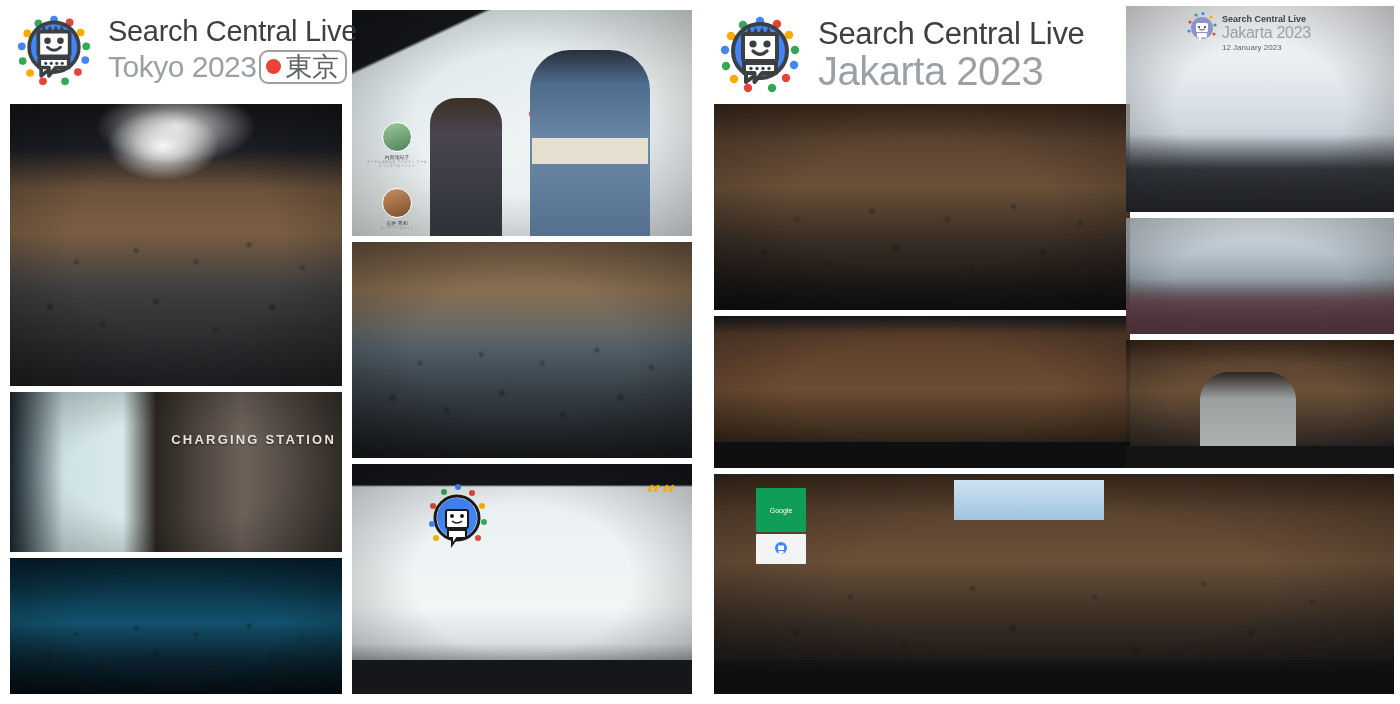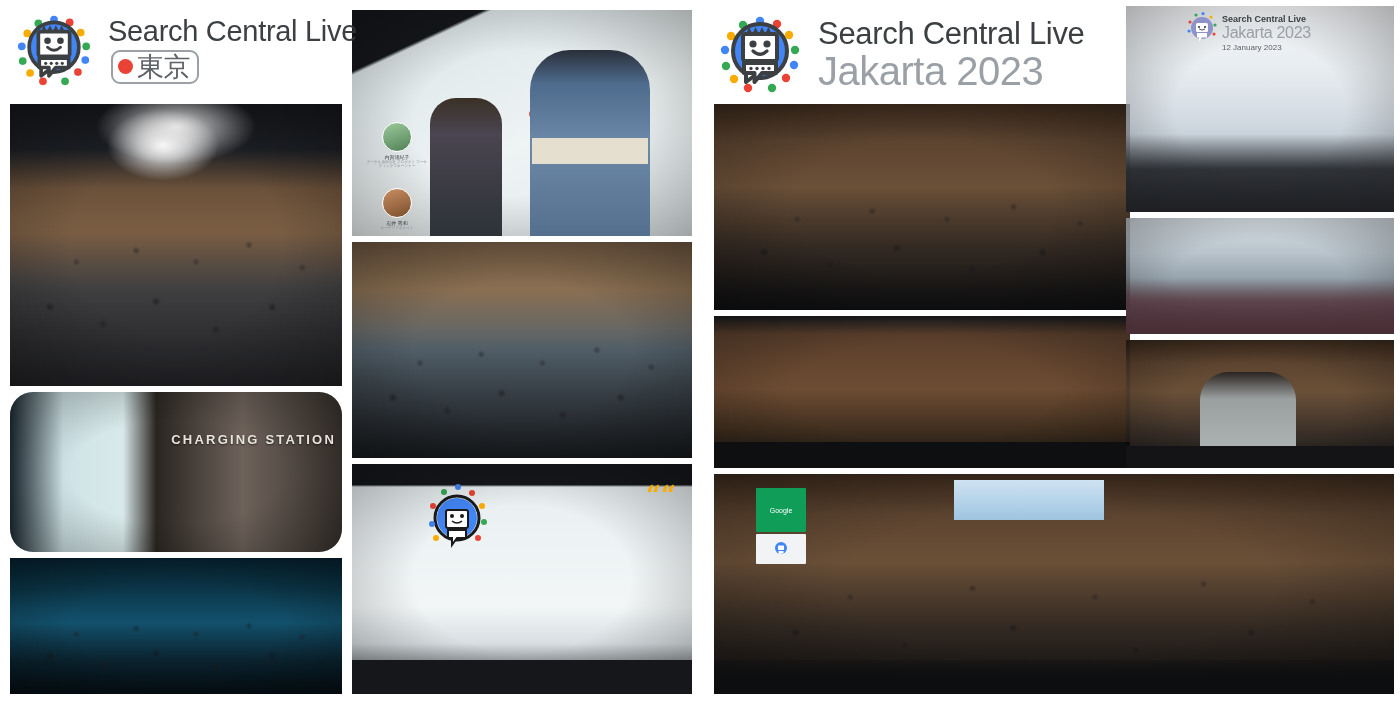--- a/index.html
+++ b/index.html
@@ -84,21 +84,20 @@
     background:
       linear-gradient(180deg, #1a1b1e 0%, #5a3f2c 12%, #6d4c33 48%, #42301f 74%, #111214 100%);
   }
   .mood-neon {
     background:
       linear-gradient(180deg, #06212e 0%, #0b3446 22%, #135470 48%, #0d2b3a 76%, #07151d 100%);
   }
   .mood-charging {
     background:
       linear-gradient(90deg, #1c2a33 0%, #cfe3e6 16%, #d8e9ea 34%, #2a2520 44%, #6d625a 70%, #3a332e 100%);
-    border-radius: 23px;
   }
   .mood-stagepanel {
     background:
       linear-gradient(180deg, #15171b 0%, #15171b 9%, #e9eff1 10%, #f2f6f7 62%, #d8dfe2 78%, #1b1c20 100%);
   }
   .mood-lobby {
     background:
       linear-gradient(180deg, #d5dde3 0%, #b9c4cc 30%, #8d9aa4 58%, #5d6670 82%, #3c444c 100%);
   }
   .mood-auditorium {
@@ -361,20 +360,21 @@
       <path d="M43 47 q7 6.5 14 0" stroke="#3c4043" stroke-width="3.2" fill="none" stroke-linecap="round"></path>
       <path d="M34 59 h32 v10 h-14 l-7.5 9 v-9 h-10.5 z" fill="#ffffff" stroke="#3c4043" stroke-width="4" stroke-linejoin="round"></path>
       <circle cx="41" cy="64.5" r="1.7" fill="#3c4043"></circle>
       <circle cx="47" cy="64.5" r="1.7" fill="#3c4043"></circle>
       <circle cx="53" cy="64.5" r="1.7" fill="#3c4043"></circle>
       <circle cx="59" cy="64.5" r="1.7" fill="#3c4043"></circle>
     </svg>
     <div class="logo-text">
       <div class="logo-line1">Search Central Live</div>
       <div class="logo-line2">
+        <span>Tokyo 2023</span>
         <span class="jp-badge">
           <span class="jp-dot"></span>
           <span>東京</span>
         </span>
       </div>
     </div>
   </div>
 
   <div class="logo-lockup jakarta">
     <svg class="logo-mark jakarta" viewBox="0 0 100 100">

